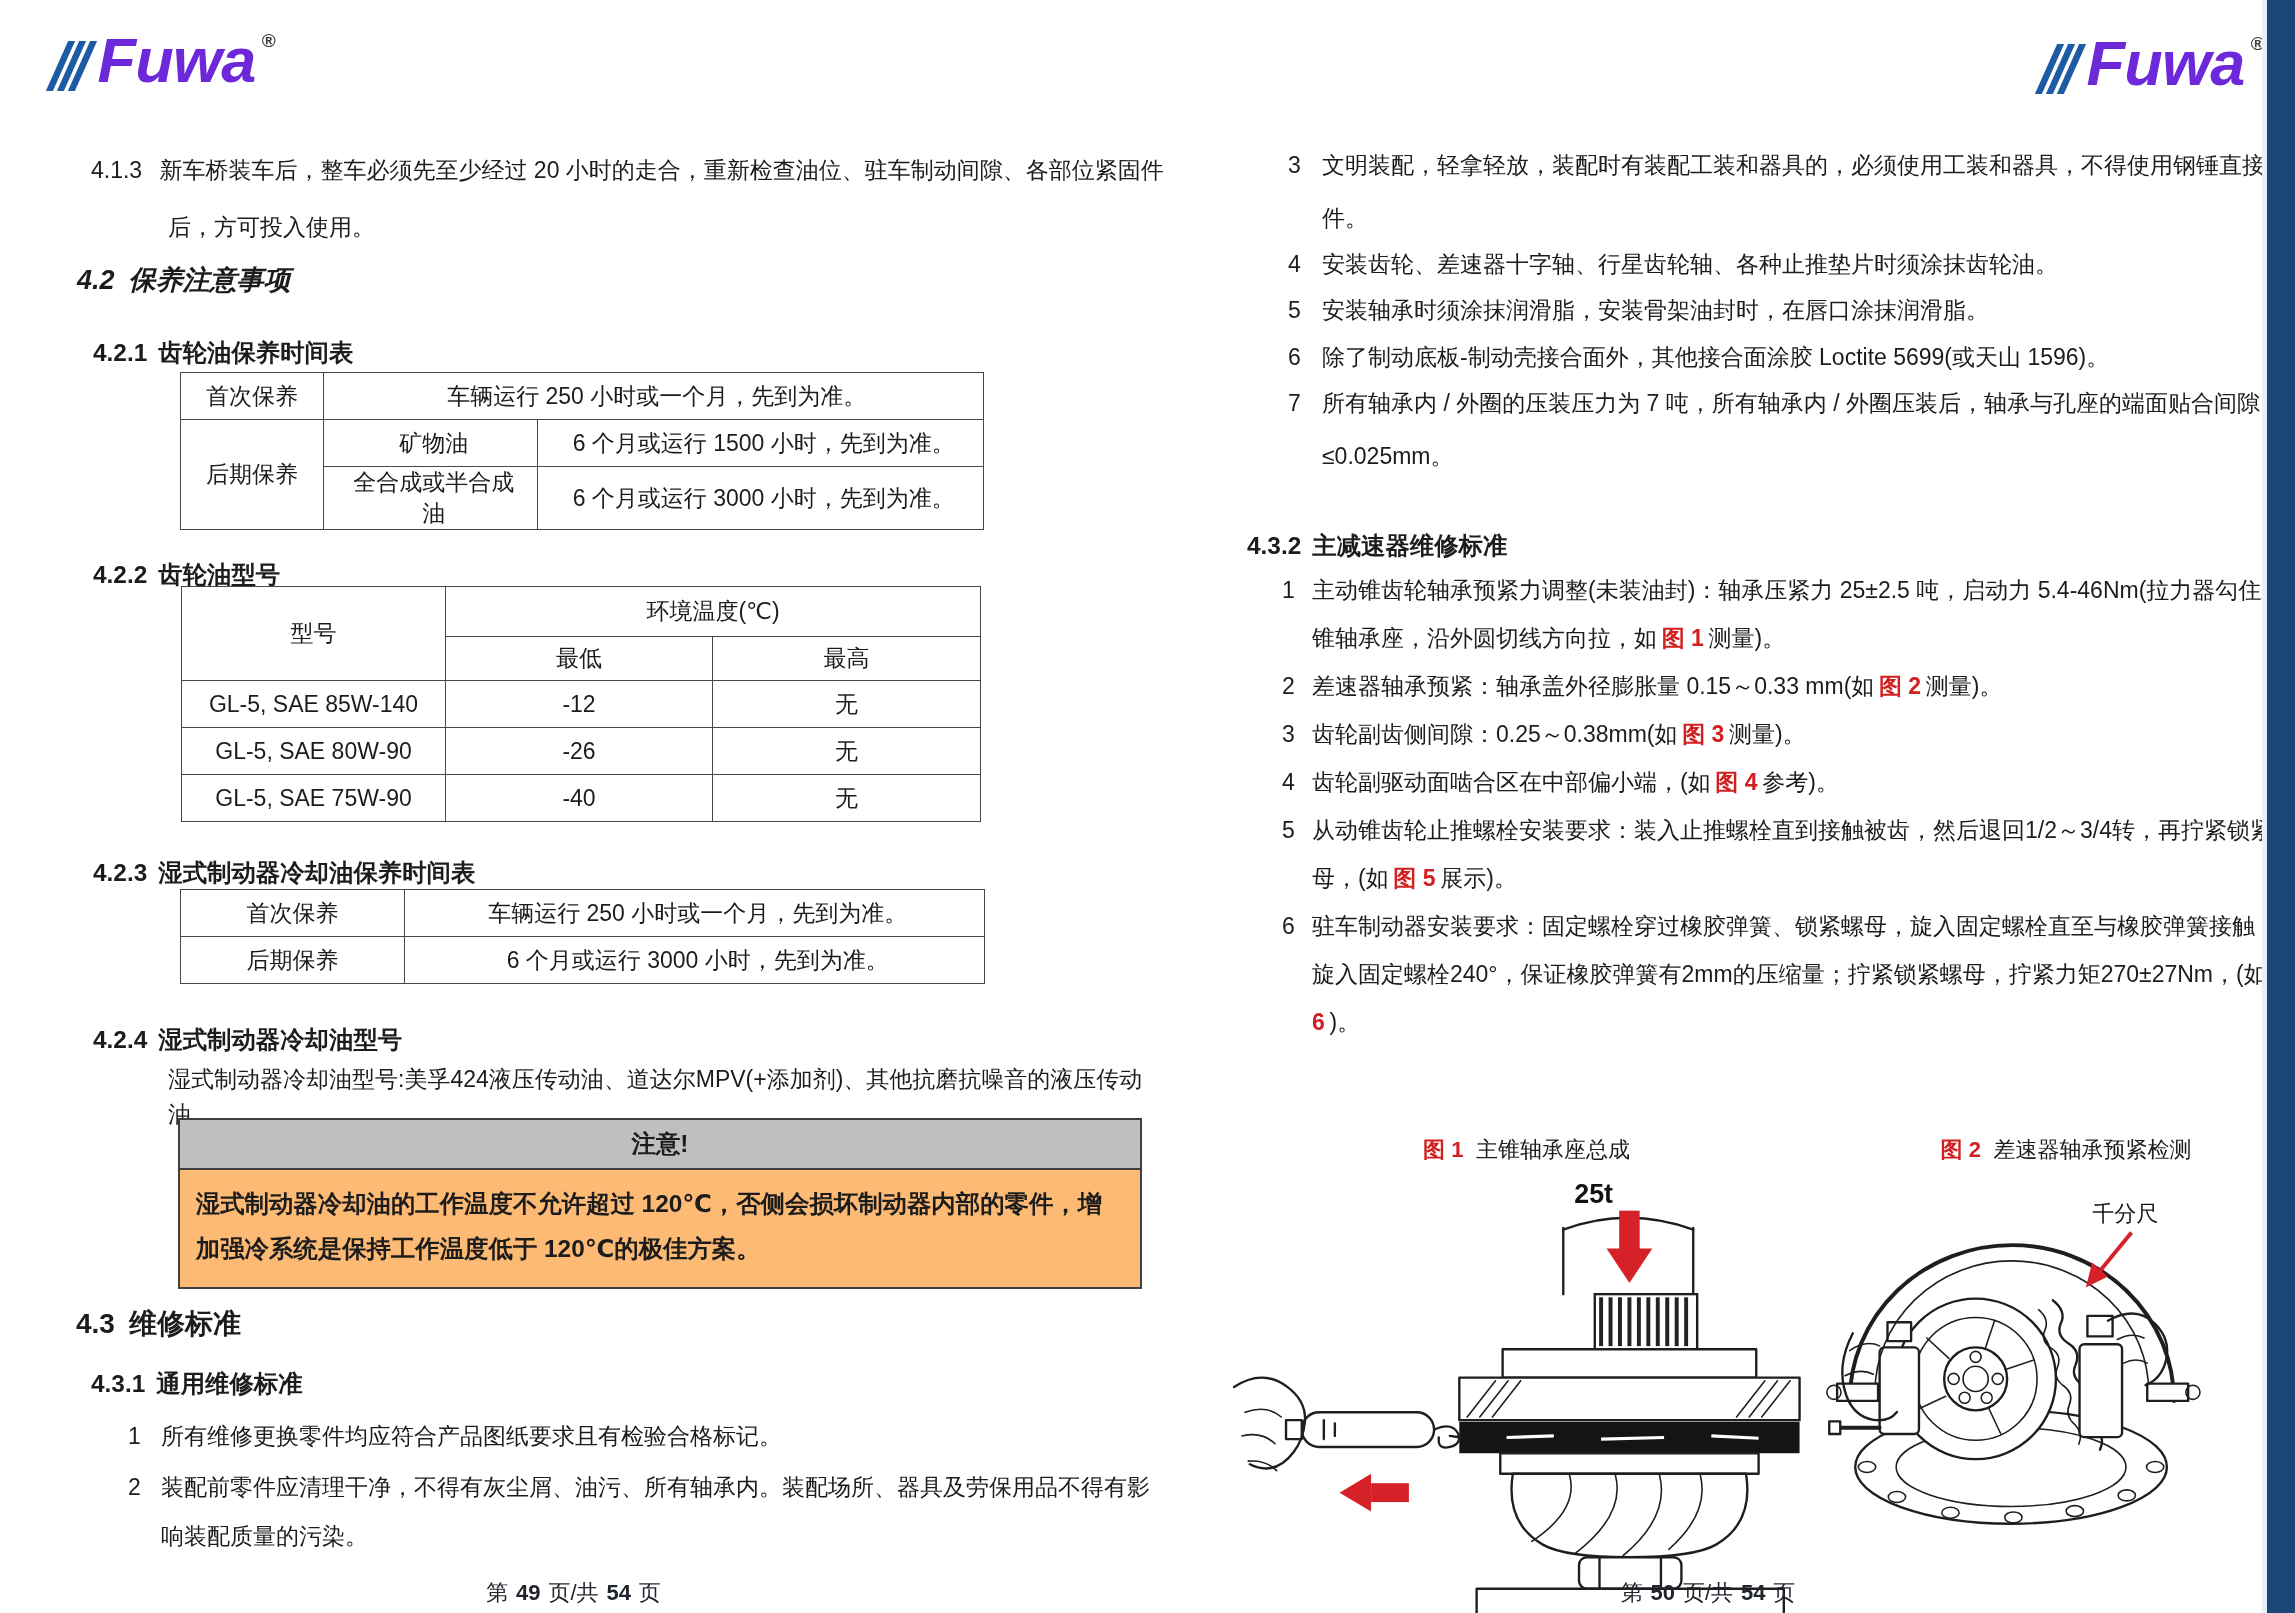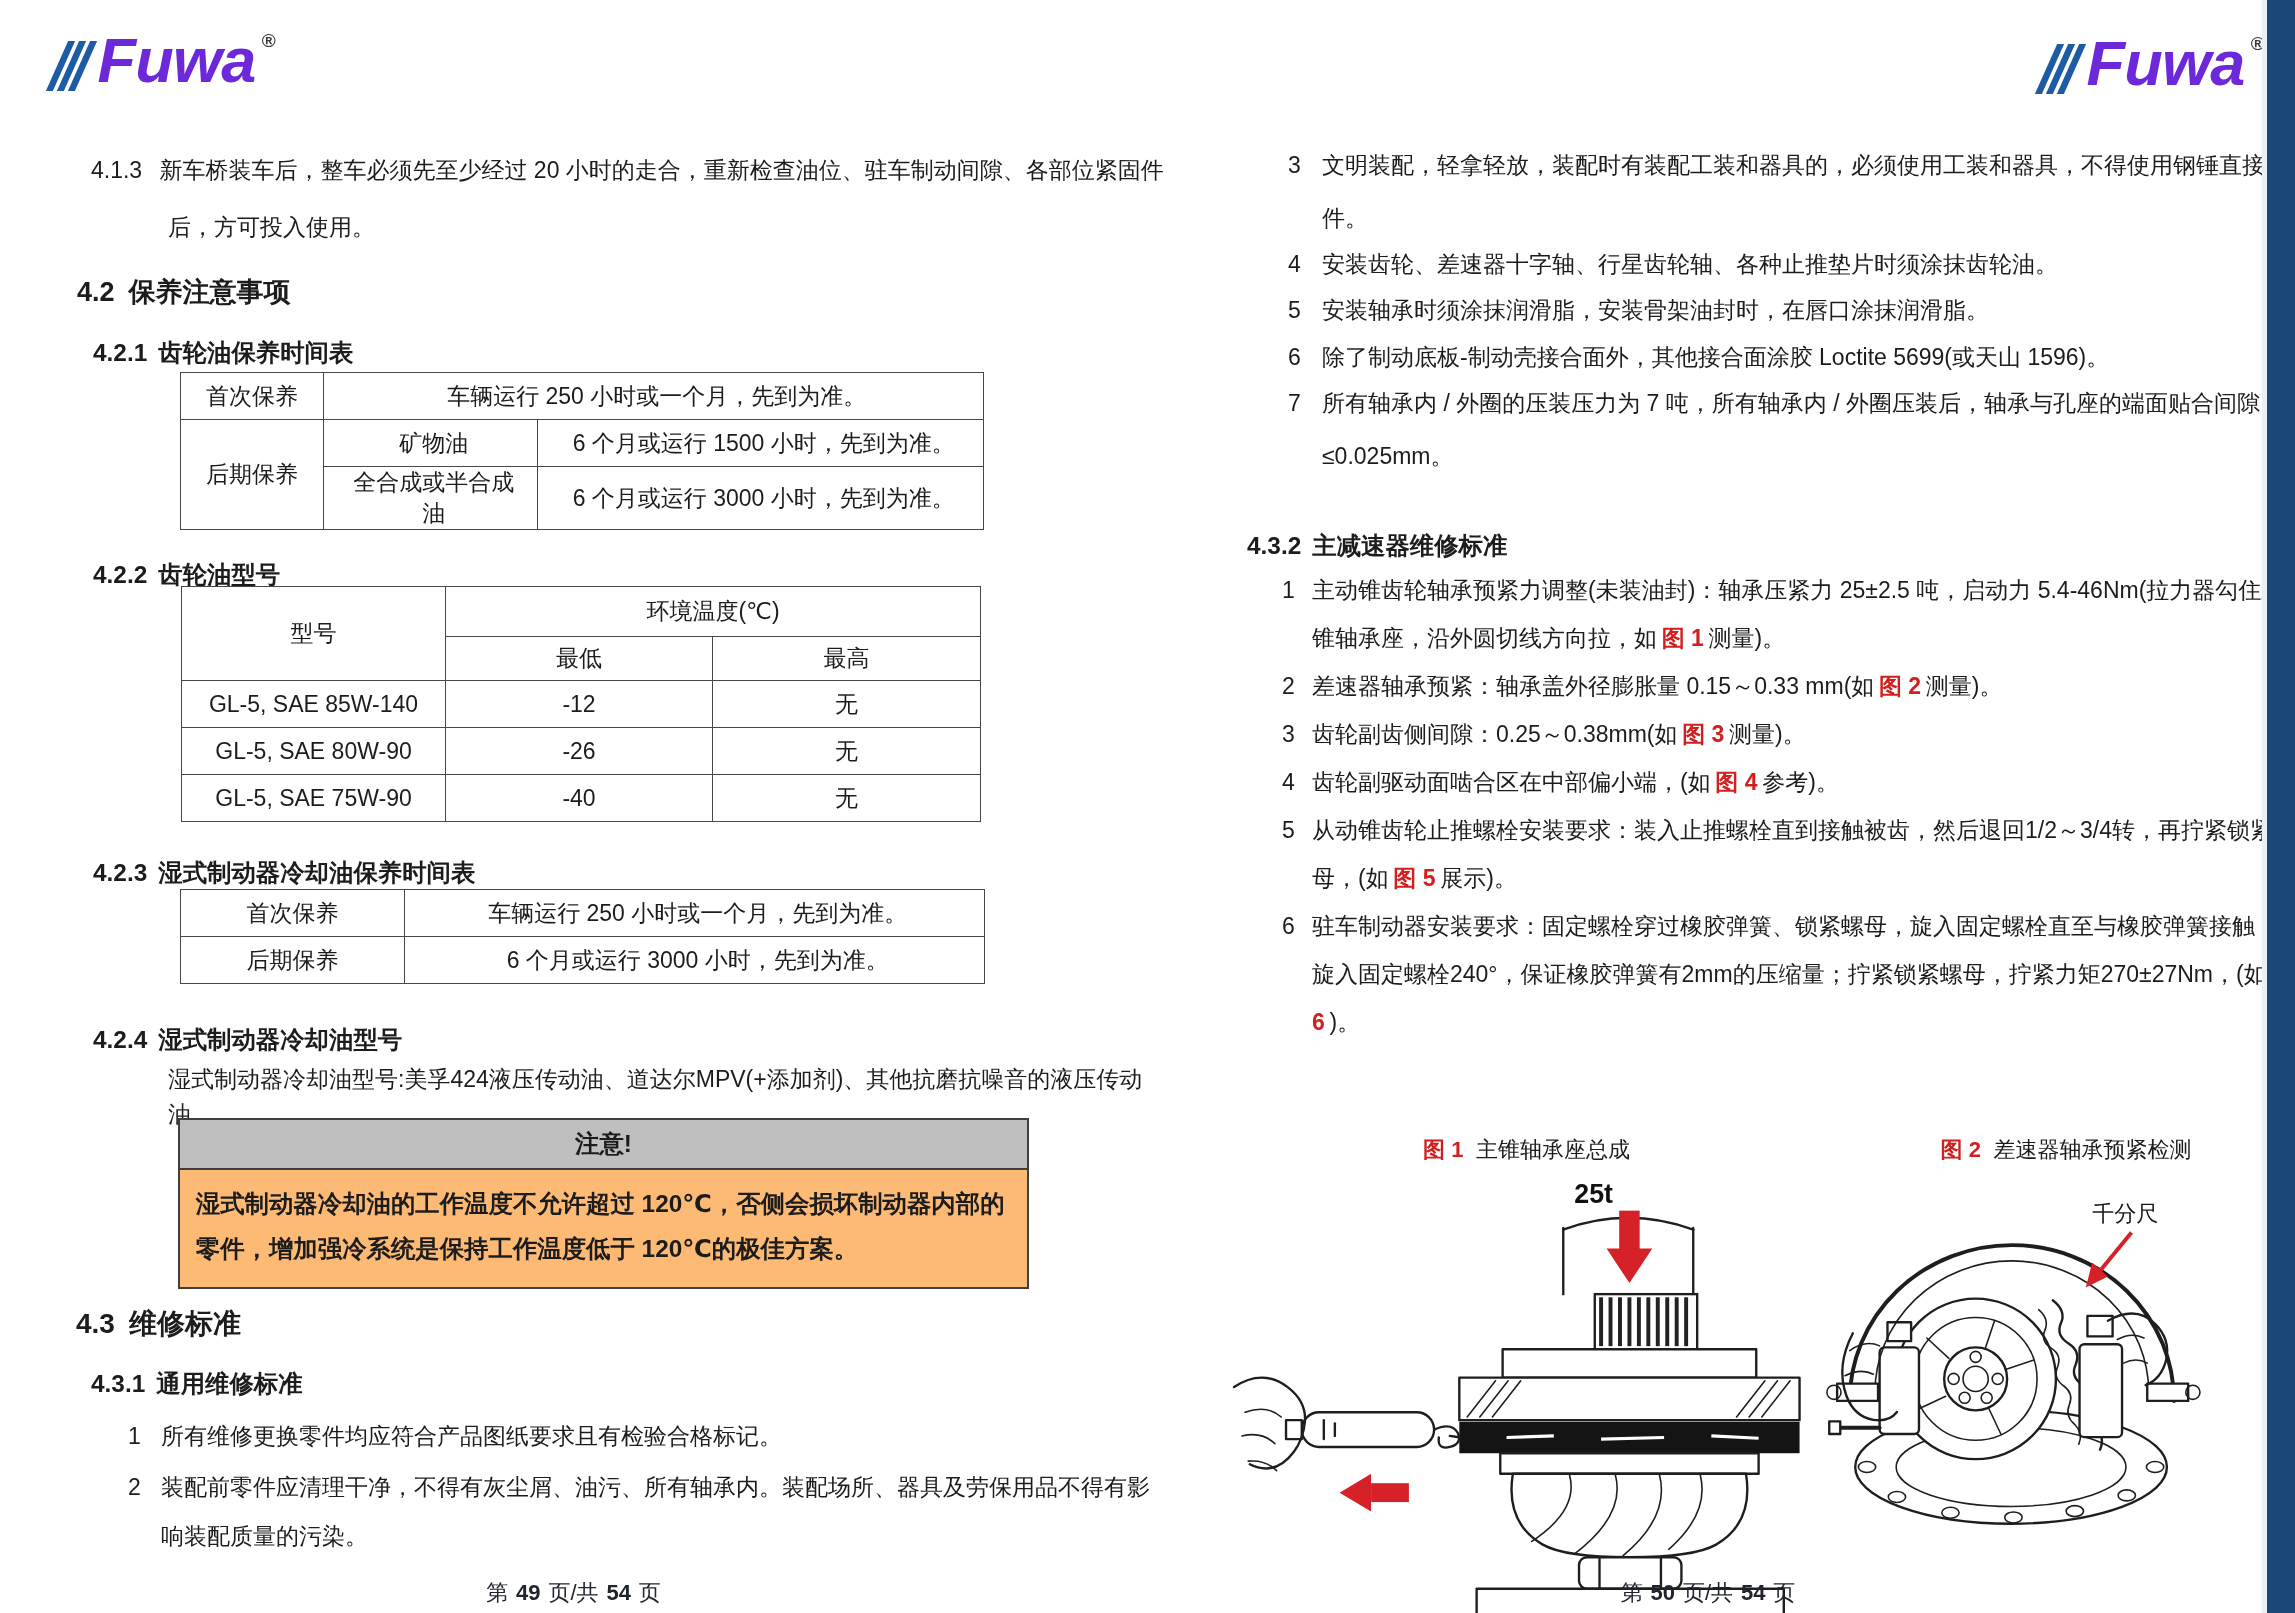--- a/index.html
+++ b/index.html
@@ -37,21 +37,21 @@
 
   #t421{left:180px;top:372px;width:804px;}
   #t421 td{height:46px;}
   #t422{left:181px;top:586px;width:799px;}
   #t422 td{height:46px;text-align:center;}
   #t422 tr.hd1 td{height:49px;}
   #t422 tr.hd2 td{height:43px;}
   #t423{left:180px;top:889px;width:804px;}
   #t423 td{height:46px;}
 
-  .note{position:absolute;left:178px;top:1118px;width:851px;border:2.4px solid #3f3f3f;box-sizing:border-box;}
+  .note{position:absolute;left:178px;top:1118px;width:964px;border:2.4px solid #3f3f3f;box-sizing:border-box;}
   .note-head{background:#BFBFBF;text-align:center;font-weight:bold;font-size:24.4px;padding:7.9px 0;border-bottom:2.4px solid #3f3f3f;}
   .note-body{padding:11px 15.8px 15.8px 15.8px;font-weight:bold;font-size:24.4px;line-height:45px;background:#fdba74;}
 
   .list-item{position:absolute;font-size:23px;line-height:49px;padding-left:33px;text-indent:-33px;}
   .list-item .num{display:inline-block;width:33px;text-indent:0;}
 
   .rflow{position:absolute;font-size:23px;line-height:53px;padding-left:34px;text-indent:-34px;width:1018px;}
   .rflow .num{display:inline-block;width:34px;text-indent:0;}
   .spec{position:absolute;font-size:23px;line-height:48px;padding-left:30px;text-indent:-30px;width:989px;}
   .spec .num{display:inline-block;width:30px;text-indent:0;}
@@ -83,21 +83,21 @@
     <span class="logo-reg">®</span>
   </div>
 
   <div class="para" style="left:91px;top:153px;width:1032px;white-space:nowrap;">
     <span class="num">4.1.3</span><span>新车桥装车后，整车必须先至少经过 20 小时的走合，重新检查油位、驻车制动间隙、各部位紧固件</span>
   </div>
   <div class="para" style="left:168px;top:210px;">
     <span>后，方可投入使用。</span>
   </div>
 
-  <div class="h2" style="left:77px;top:274px;">
+  <div class="h2" style="left:77px;top:262px;font-style:italic;">
     <span class="sp">4.2</span><span>保养注意事项</span>
   </div>
 
   <div class="h3" style="left:93px;top:337px;">
     <span class="sp">4.2.1</span><span>齿轮油保养时间表</span>
   </div>
 
   <table id="t421">
     <colgroup>
         <col style="width:143px">

